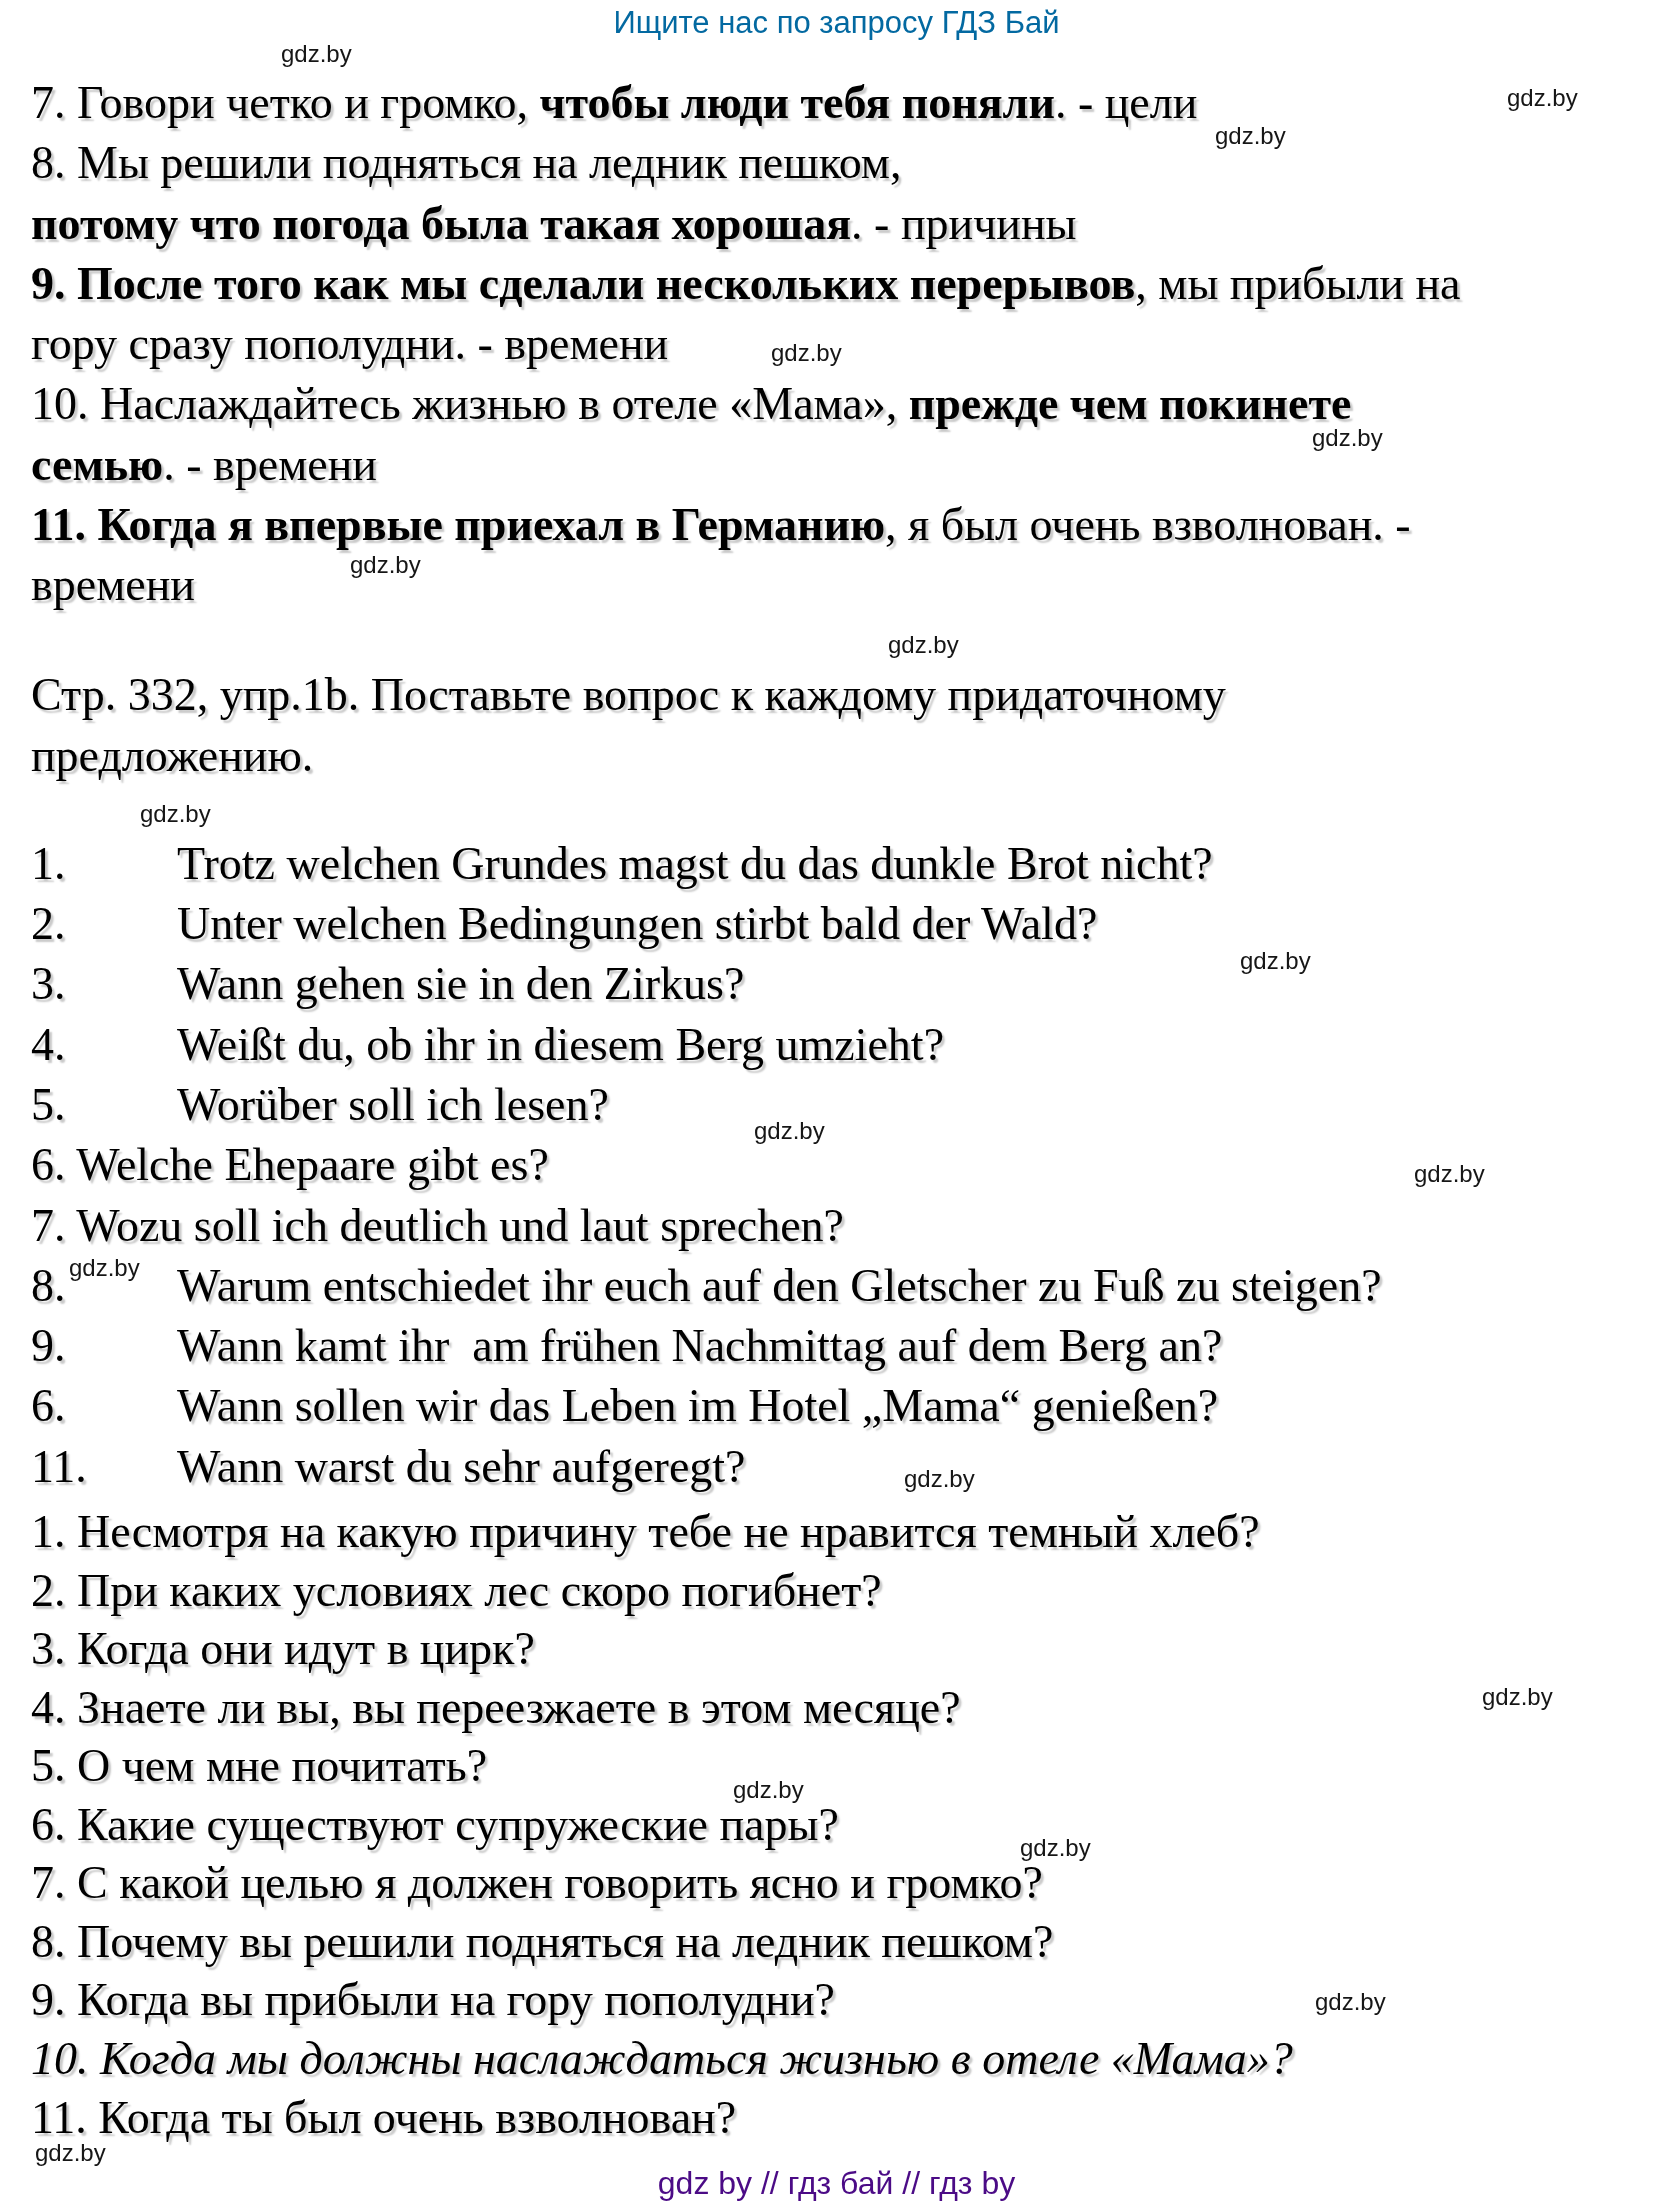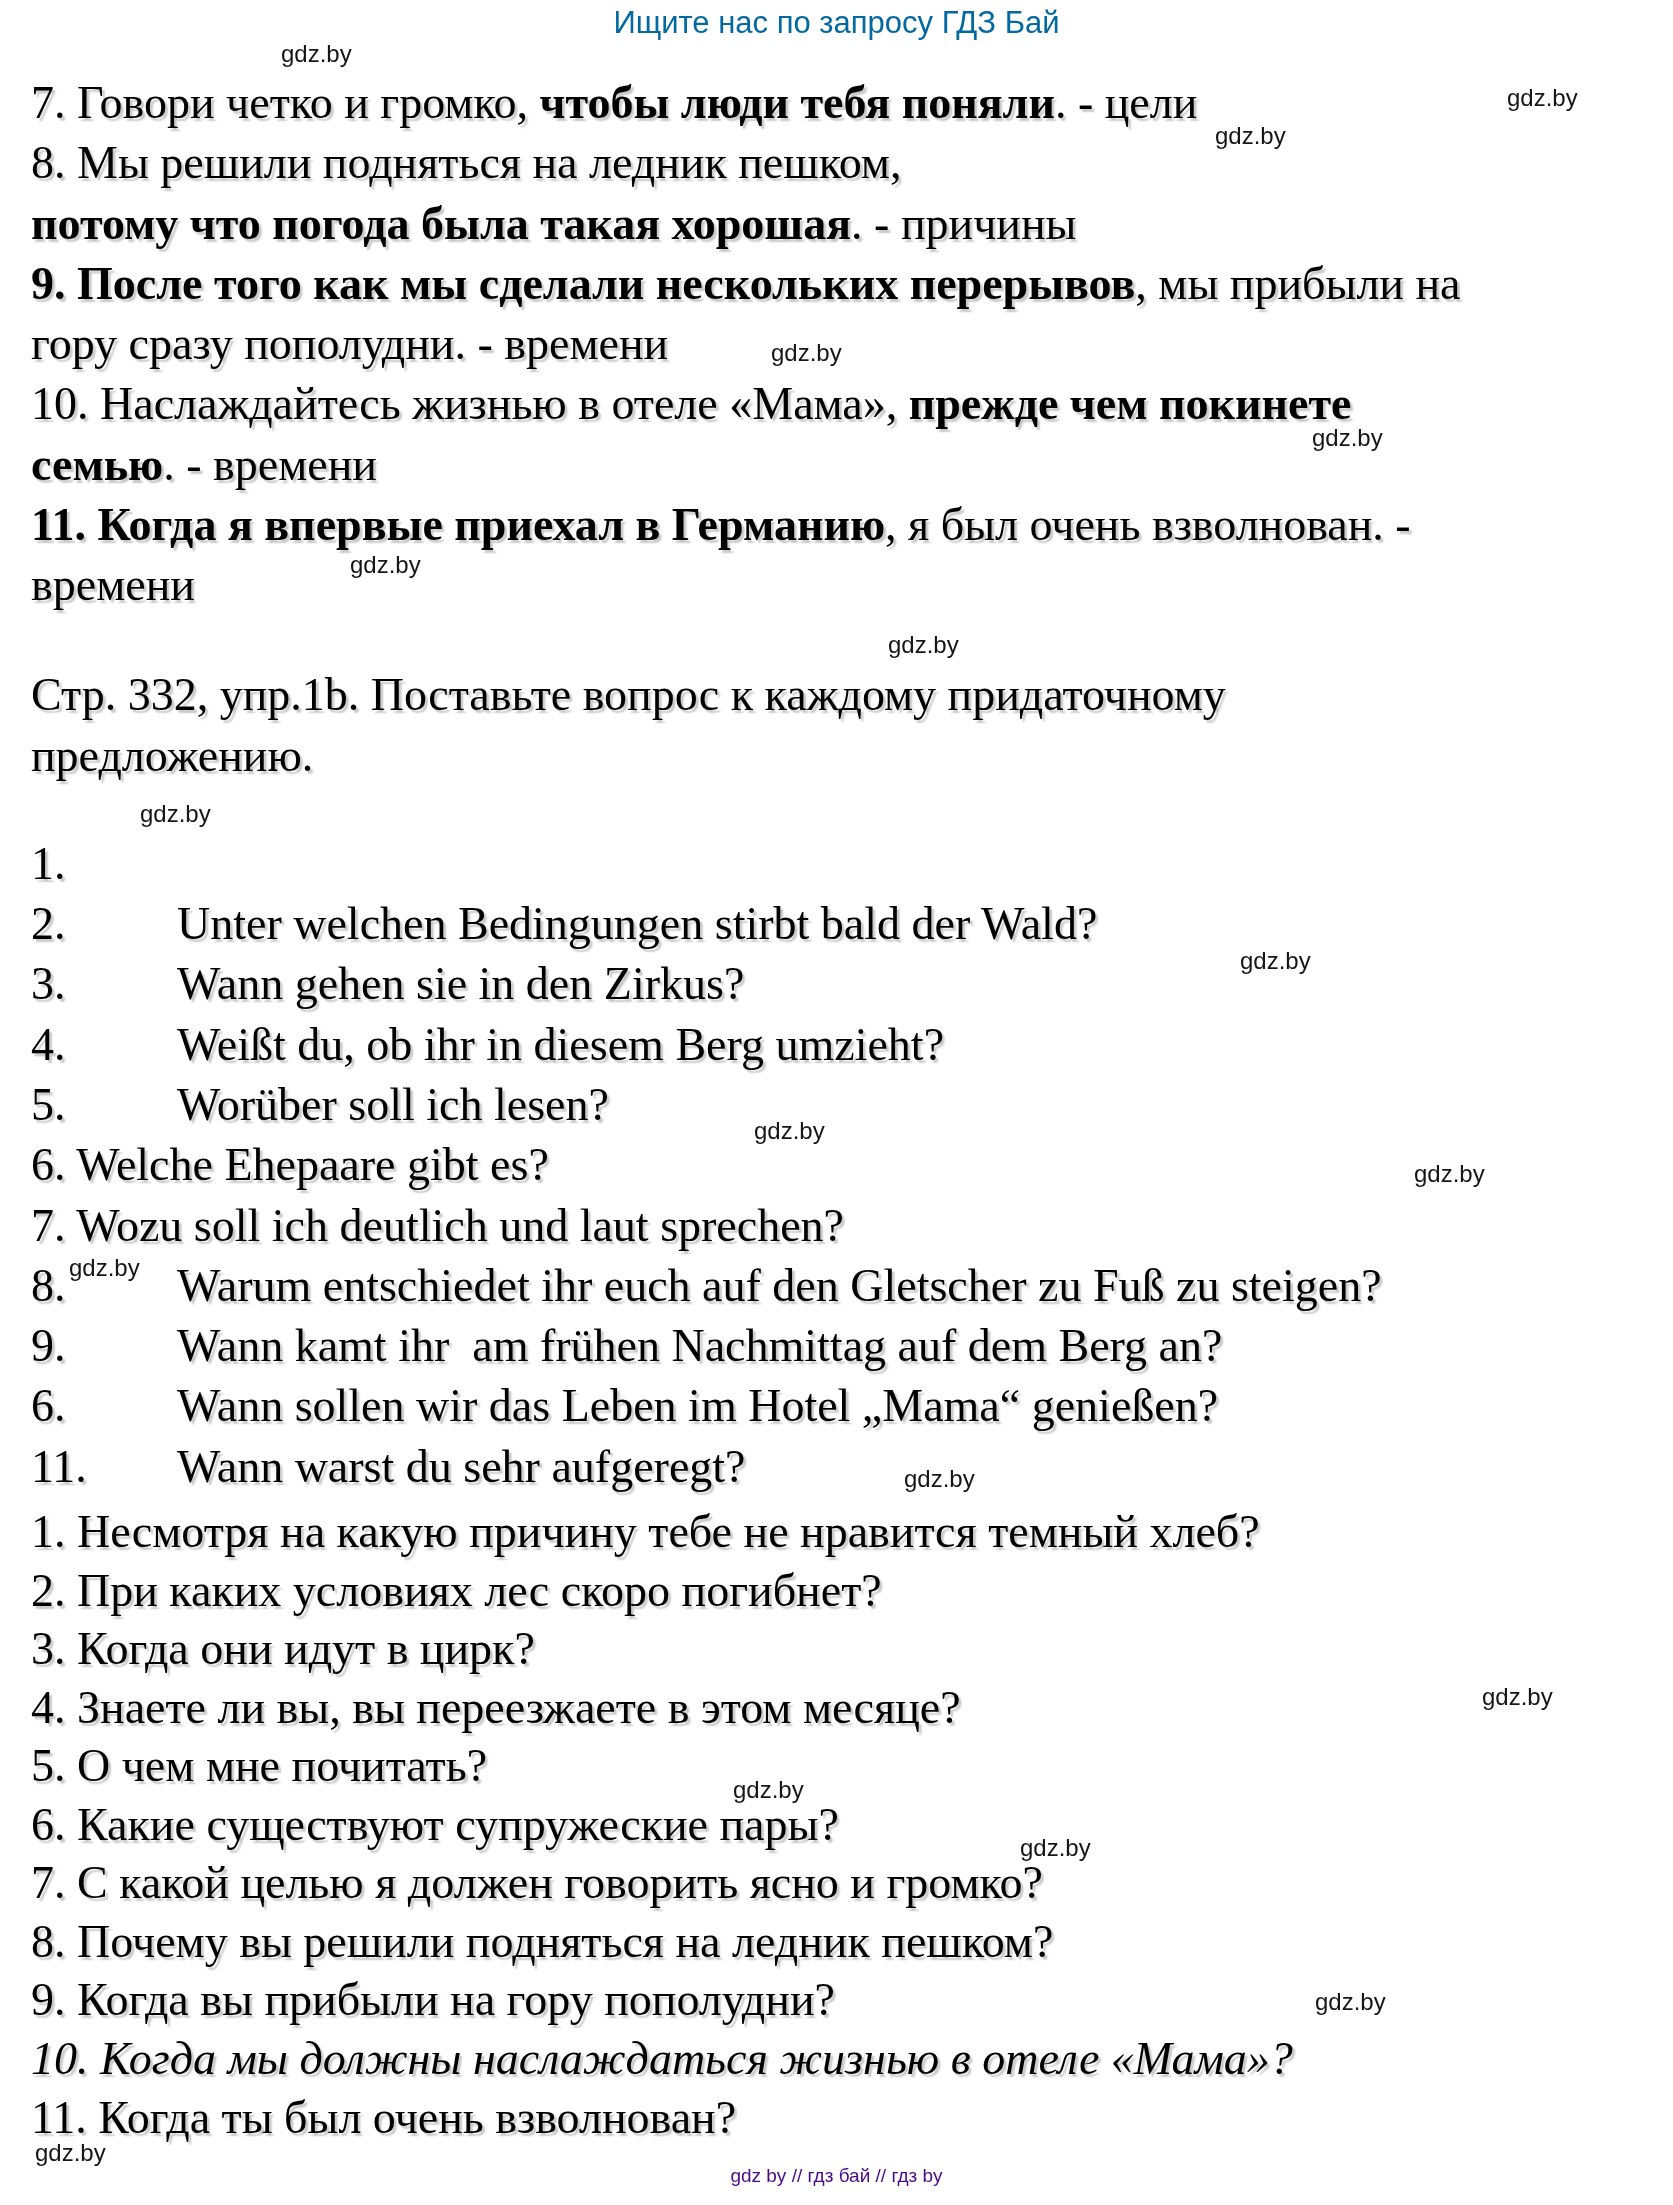--- a/index.html
+++ b/index.html
@@ -14,21 +14,21 @@
   .banner{
     position:absolute;left:0;right:0;top:5.3px;
     text-align:center;
     font-family:"Liberation Sans", sans-serif;
     font-size:31px;font-weight:400;
   }
   .footer-links{
     position:absolute;left:0;right:0;top:2165px;
     text-align:center;
     font-family:"Liberation Sans", sans-serif;
-    font-size:19px;font-weight:400;
+    font-size:32px;font-weight:400;
   }
   .text-line{
     position:absolute;left:31px;right:8.9px;
     font-size:46px;line-height:1.08;
     white-space:pre;
     text-shadow:2.7px 2.7px 1.8px #c9c9c9;
   }
   .text-line .num{display:inline-block;}
   .text-line .tabbed{position:absolute;left:146px;top:0;white-space:pre;}
   .text-line b{font-weight:700;}
@@ -50,21 +50,21 @@
       <div class="text-line" style="top: 138px;"><span>8. Мы решили подняться на ледник пешком,</span></div>
       <div class="text-line" style="top: 199px;"><b>потому что погода была такая хорошая</b><span>. - причины</span></div>
       <div class="text-line" style="top: 259px;"><b>9. После того как мы сделали нескольких перерывов</b><span>, мы прибыли на</span></div>
       <div class="text-line" style="top: 319px;"><span>гору сразу пополудни. - времени</span></div>
       <div class="text-line" style="top: 379px;"><span>10. Наслаждайтесь жизнью в отеле «Мама», </span><b>прежде чем покинете</b></div>
       <div class="text-line" style="top: 440px;"><b>семью</b><span>. - времени</span></div>
       <div class="text-line" style="top: 500px;"><b>11. Когда я впервые приехал в Германию</b><span>, я был очень взволнован. -</span></div>
       <div class="text-line" style="top: 560px;"><span>времени</span></div>
       <div class="text-line" style="top: 670px; font-family: Liberation Serif, serif;"><span>Стр. 332, упр.1b. Поставьте вопрос к каждому придаточному</span></div>
       <div class="text-line" style="top: 731px;"><span>предложению.</span></div>
-      <div class="text-line" style="top: 839px;"><span class="num">1.</span></div>
+      <div class="text-line" style="top: 839px;"><span class="num">1.</span><span class="tabbed"><span>Trotz welchen Grundes magst du das dunkle Brot nicht?</span></span></div>
       <div class="text-line" style="top: 899px;"><span class="num">2.</span><span class="tabbed"><span>Unter welchen Bedingungen stirbt bald der Wald?</span></span></div>
       <div class="text-line" style="top: 959px;"><span class="num">3.</span><span class="tabbed"><span>Wann gehen sie in den Zirkus?</span></span></div>
       <div class="text-line" style="top: 1020px;"><span class="num">4.</span><span class="tabbed"><span>Weißt du, ob ihr in diesem Berg umzieht?</span></span></div>
       <div class="text-line" style="top: 1080px;"><span class="num">5.</span><span class="tabbed"><span>Worüber soll ich lesen?</span></span></div>
       <div class="text-line" style="top: 1140px;"><span>6. Welche Ehepaare gibt es?</span></div>
       <div class="text-line" style="top: 1201px;"><span>7. Wozu soll ich deutlich und laut sprechen?</span></div>
       <div class="text-line" style="top: 1261px;"><span class="num">8.</span><span class="tabbed"><span>Warum entschiedet ihr euch auf den Gletscher zu Fuß zu steigen?</span></span></div>
       <div class="text-line" style="top: 1321px;"><span class="num">9.</span><span class="tabbed"><span>Wann kamt ihr  am frühen Nachmittag auf dem Berg an?</span></span></div>
       <div class="text-line" style="top: 1381px;"><span class="num">6.</span><span class="tabbed"><span>Wann sollen wir das Leben im Hotel „Mama“ genießen?</span></span></div>
       <div class="text-line" style="top: 1442px;"><span class="num">11.</span><span class="tabbed"><span>Wann warst du sehr aufgeregt?</span></span></div>

